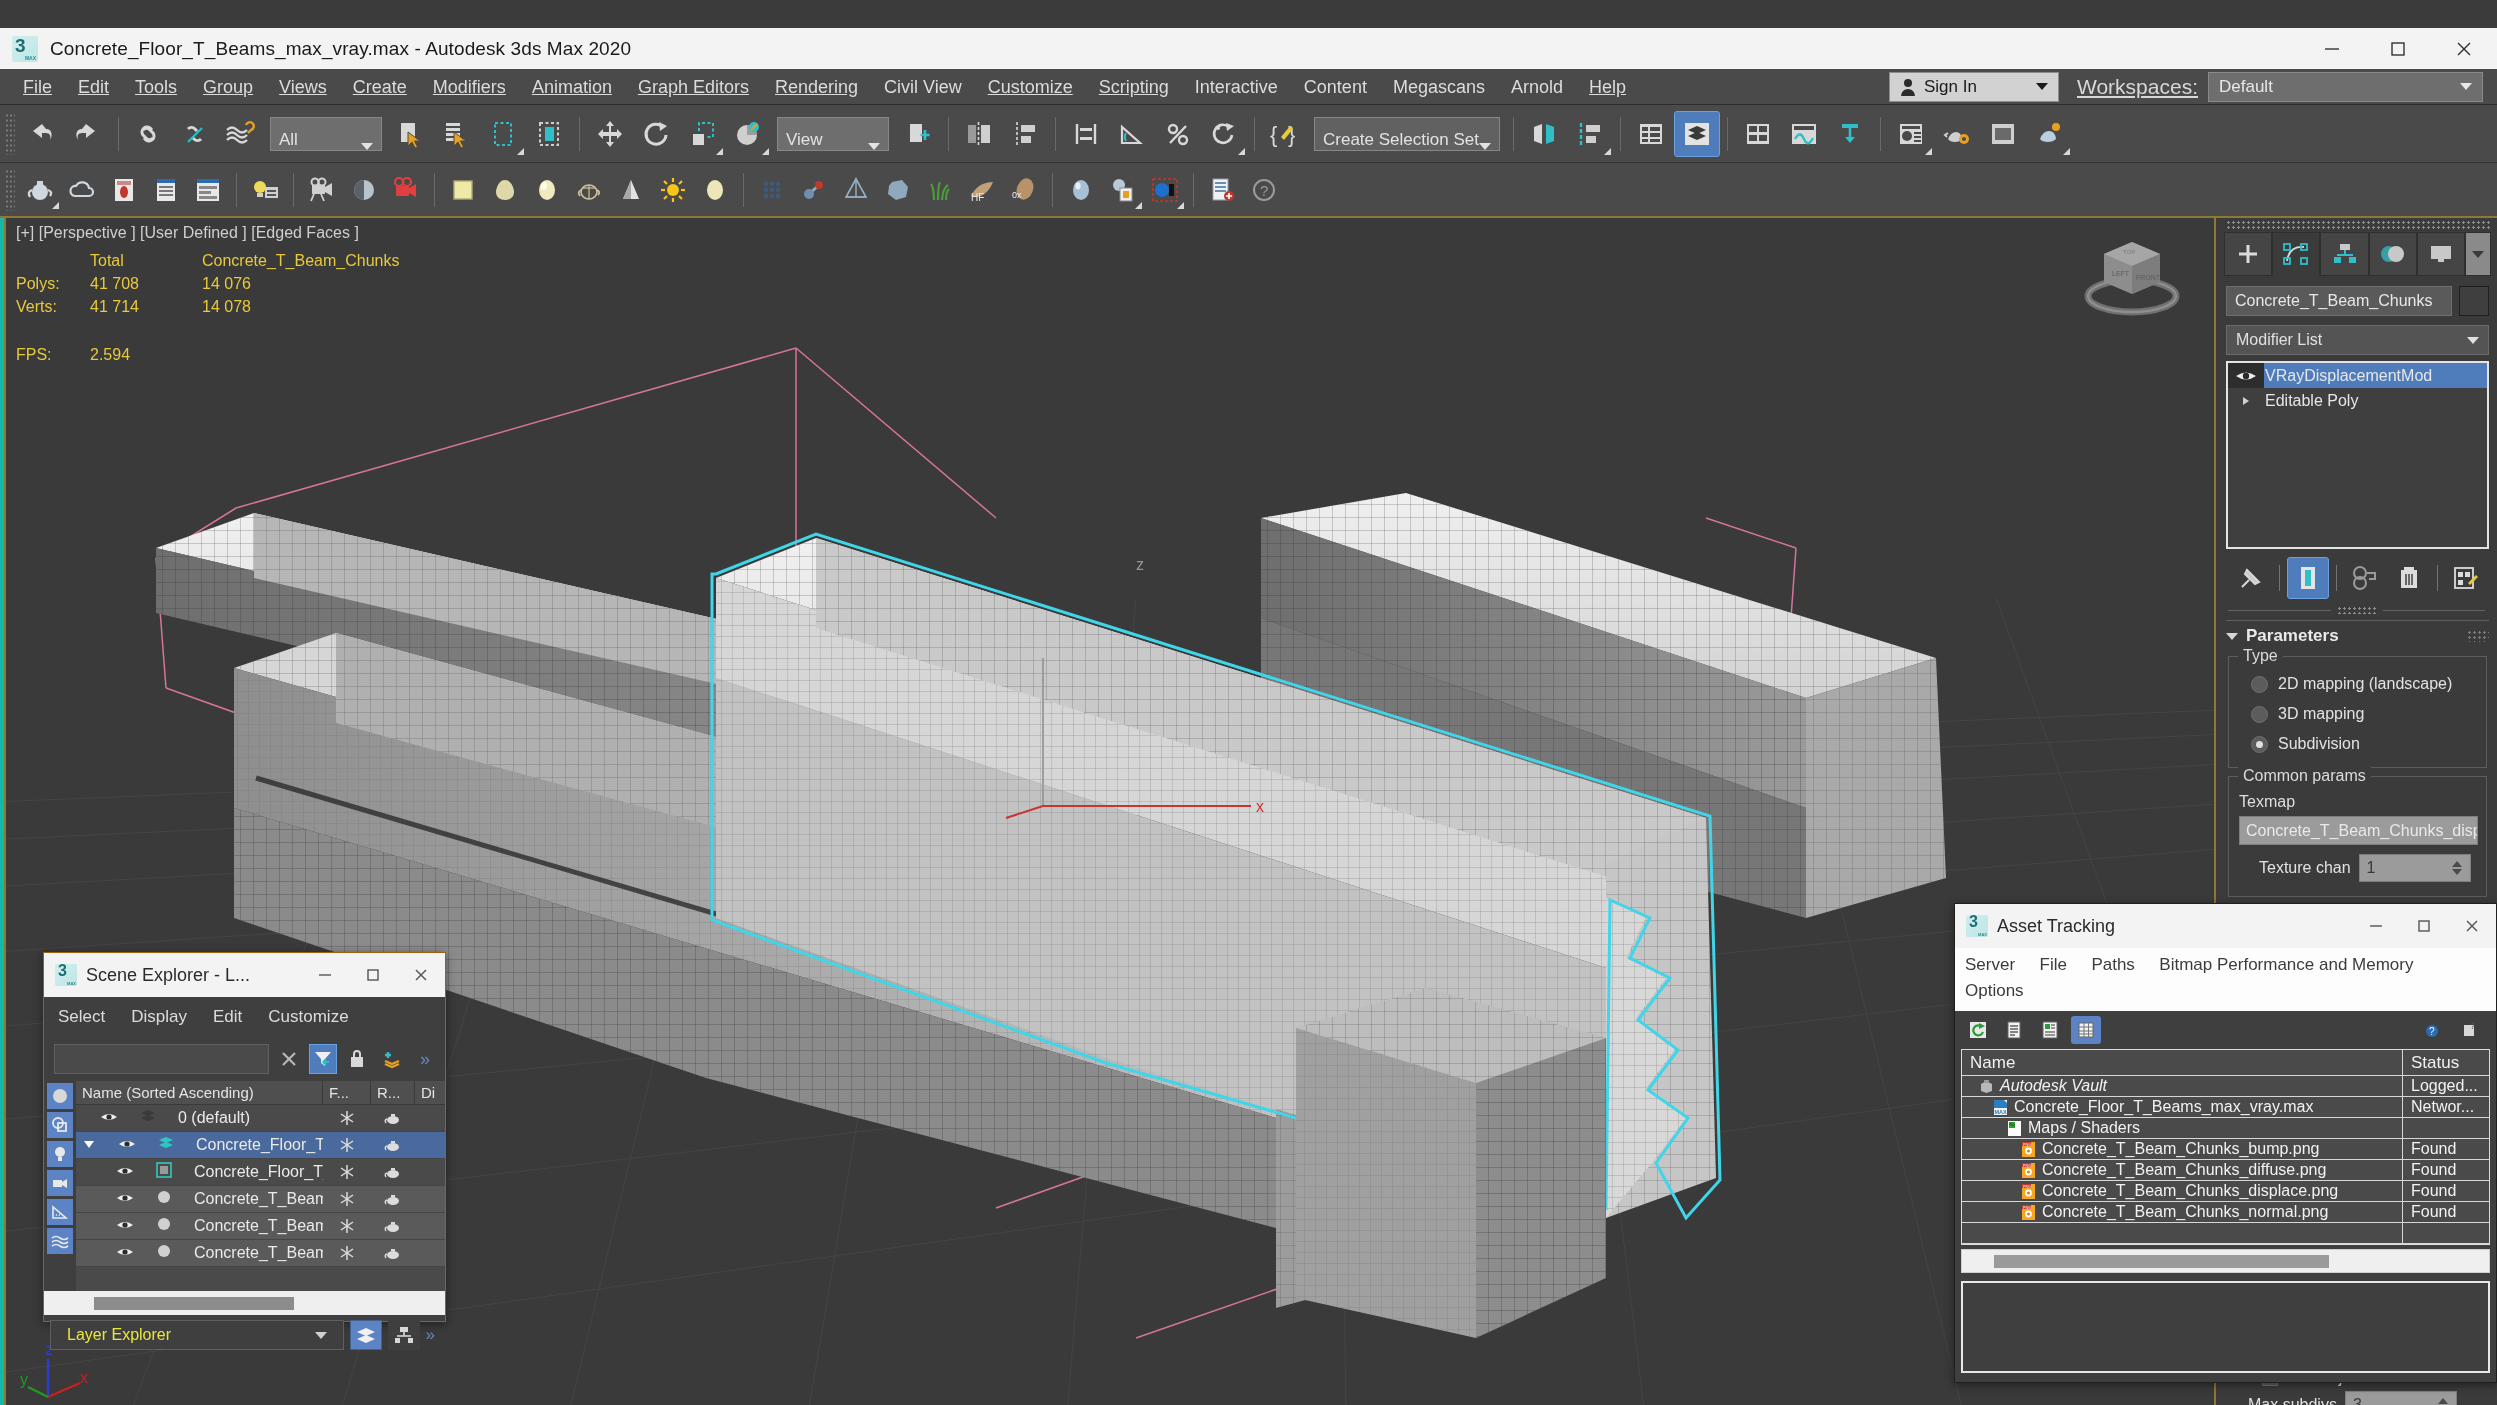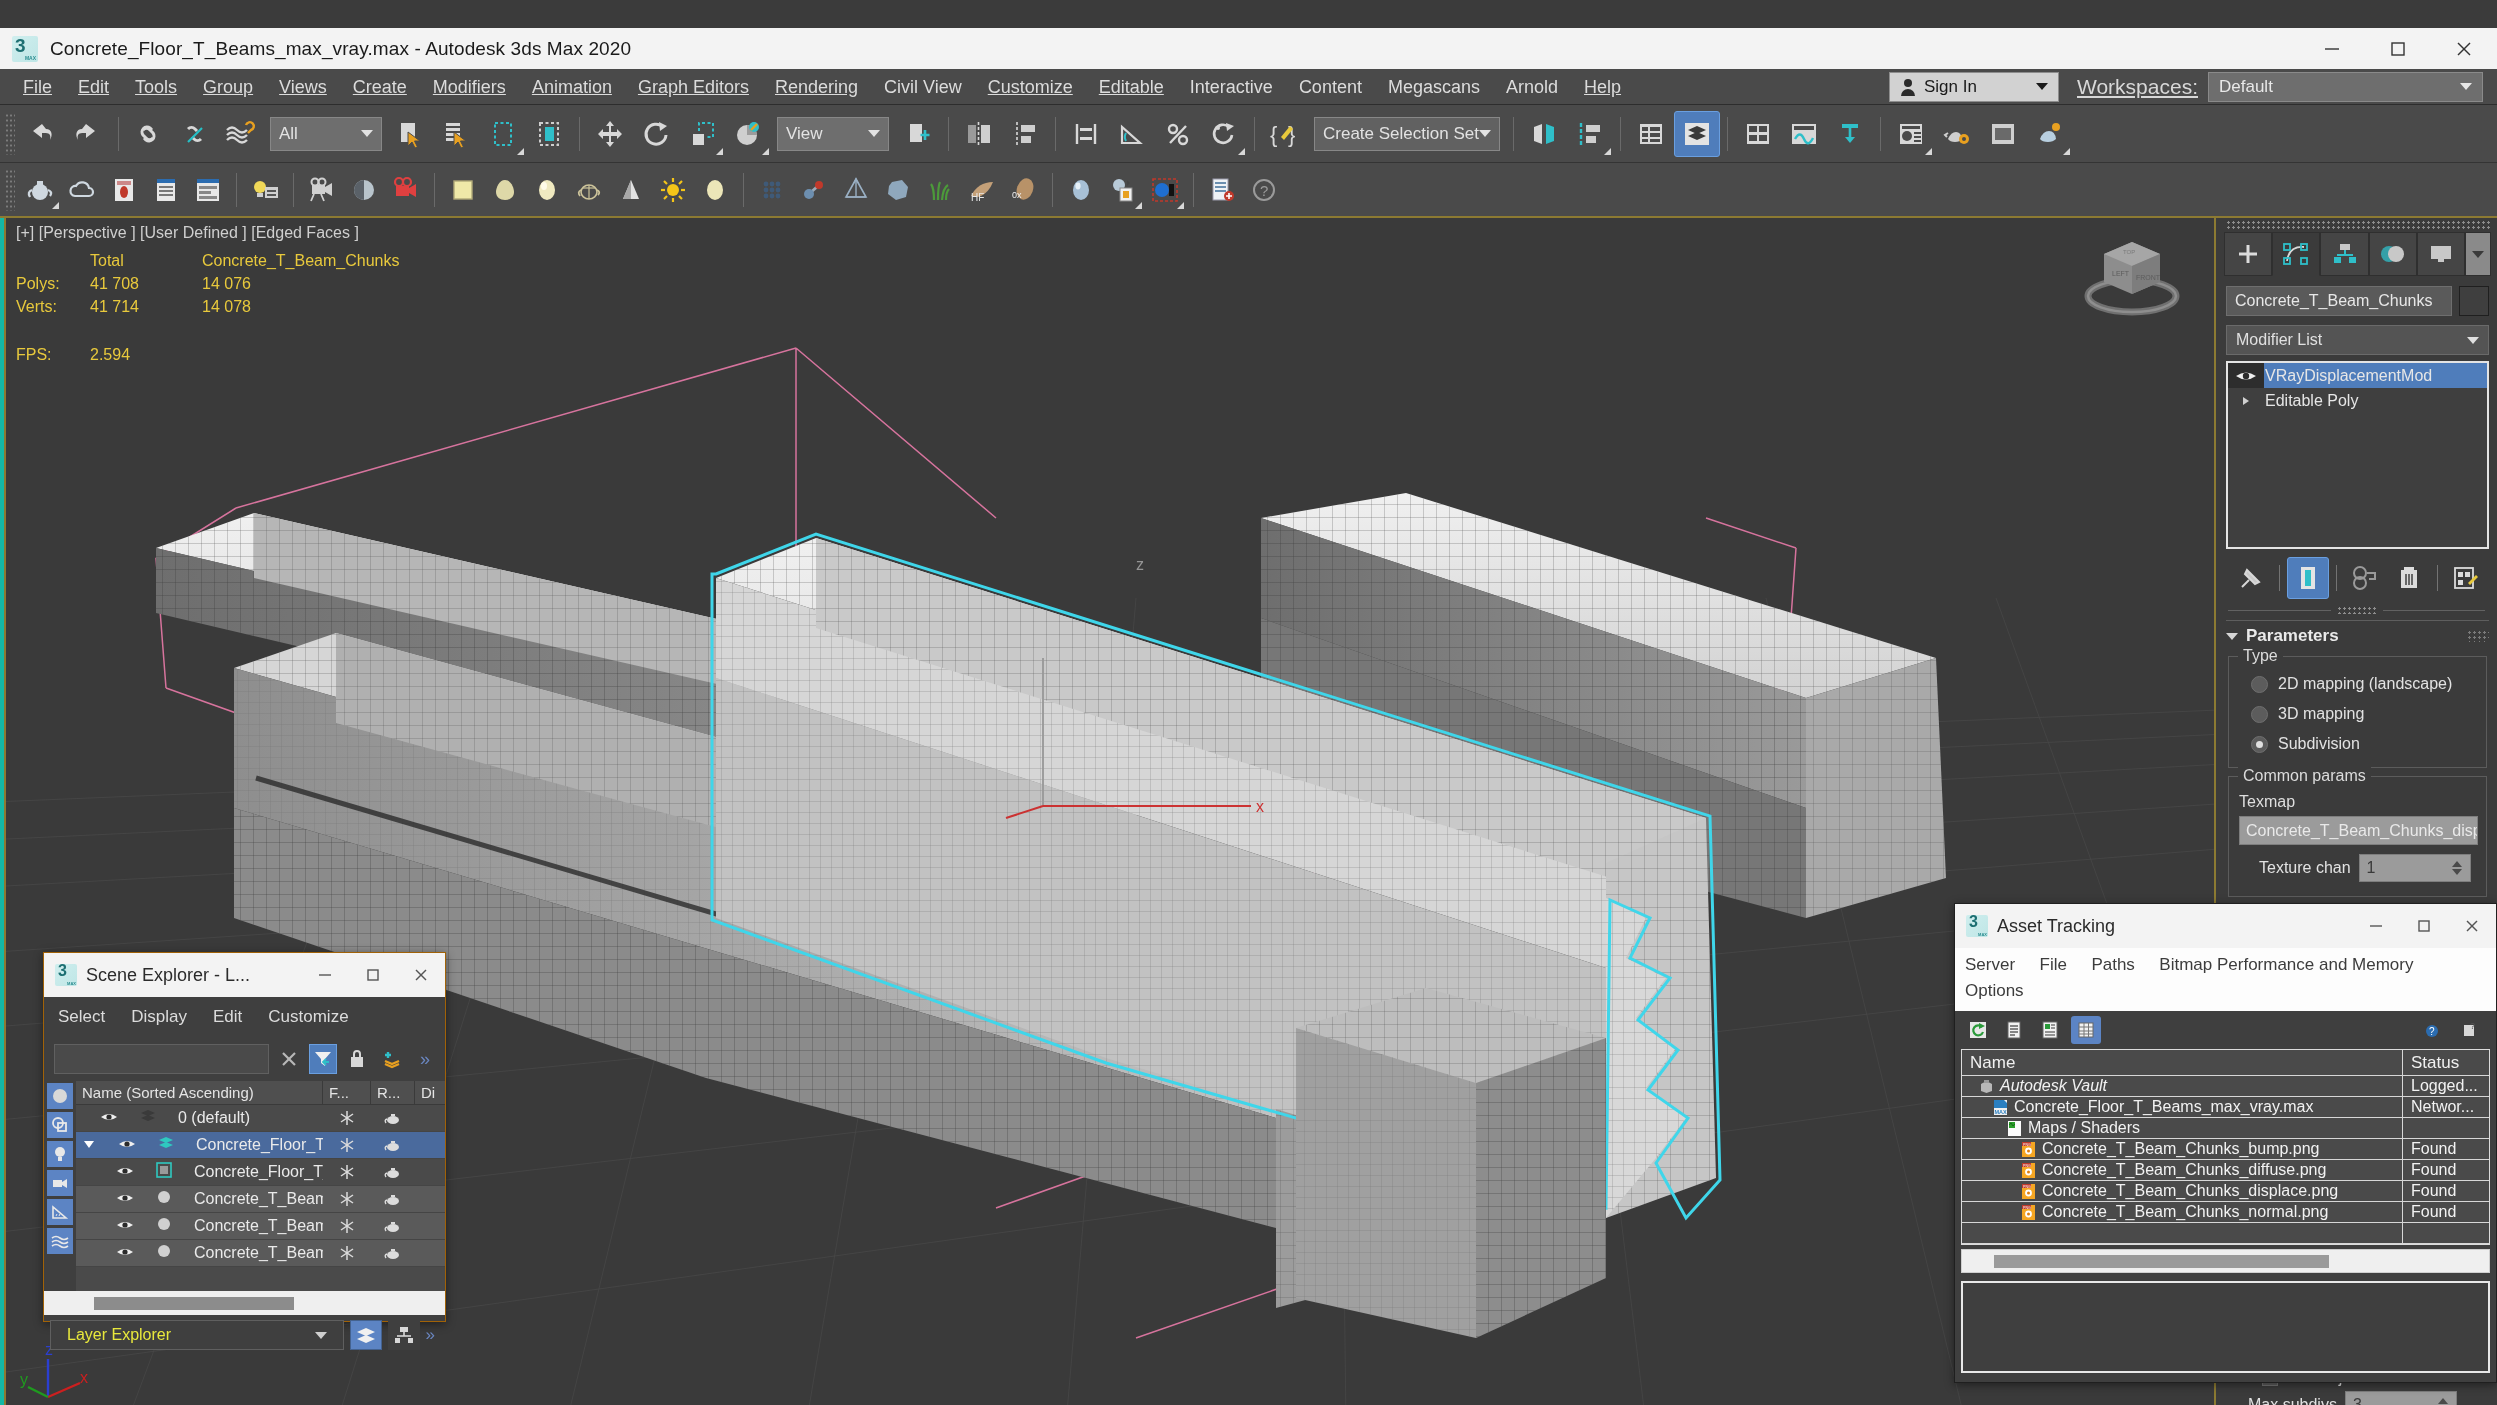--- a/index.html
+++ b/index.html
@@ -81,21 +81,21 @@
     background-size: 4px 5px; opacity:.75; }
   .tb-btn {
     width: 46px; height: 46px; display:flex; align-items:center; justify-content:center;
     position: relative; flex: 0 0 auto;
   }
   .tb-btn.sm { width: 42px; height: 42px; }
   .tb-btn.active { background:#4f7dbb; border:1px solid #6a9fe0; border-radius:3px; }
   .tb-sep { width:1px; height:34px; background:#6a6a6a; margin: 0 7px; flex:0 0 auto; }
   .tb-combo {
     background:#6e6e6e; border:1px solid #878787; height:34px; min-width:112px;
-    display:flex;align-items:center;padding:0 8px;color:#e2e2e2;font-size:17px;margin:0 6px;
+    display:flex;align-items:flex-end;padding:0 8px;color:#e2e2e2;font-size:17px;margin:0 6px;
   }
   .tb-combo .caret { margin-left:auto; }
   .tb-combo.wide { min-width: 176px; background:#616161; }
   .corner { position:absolute; right:2px; bottom:2px; width:0;height:0;
             border-left:7px solid transparent; border-bottom:7px solid #d8d8d8; }
 
   
   .viewport {
     position: absolute; left: 4px; top: 190px; width: 2212px; height: 1211px;
     background: #3a3a3a; border: 2px solid #8c7a32; border-top: none; overflow:hidden;
@@ -307,21 +307,21 @@
     <div class="menu-item"><u>Tools</u></div>
     <div class="menu-item"><u>Group</u></div>
     <div class="menu-item"><u>Views</u></div>
     <div class="menu-item"><u>Create</u></div>
     <div class="menu-item"><u>Modifiers</u></div>
     <div class="menu-item"><u>Animation</u></div>
     <div class="menu-item"><u>Graph Editors</u></div>
     <div class="menu-item"><u>Rendering</u></div>
     <div class="menu-item"><span>Civil View</span></div>
     <div class="menu-item"><u>Customize</u></div>
-    <div class="menu-item"><u>Editable</u></div>
+    <div class="menu-item"><u>Scripting</u></div>
     <div class="menu-item"><span>Interactive</span></div>
     <div class="menu-item"><span>Content</span></div>
     <div class="menu-item"><span>Megascans</span></div>
     <div class="menu-item"><span>Arnold</span></div>
     <div class="menu-item"><u>Help</u></div>
 
     <div class="signin-wrap">
       <div class="signin-btn">
         <svg width="16" height="18" viewBox="0 0 16 18">
             <circle cx="8" cy="5" r="4" fill="#2b2b2b"></circle>

